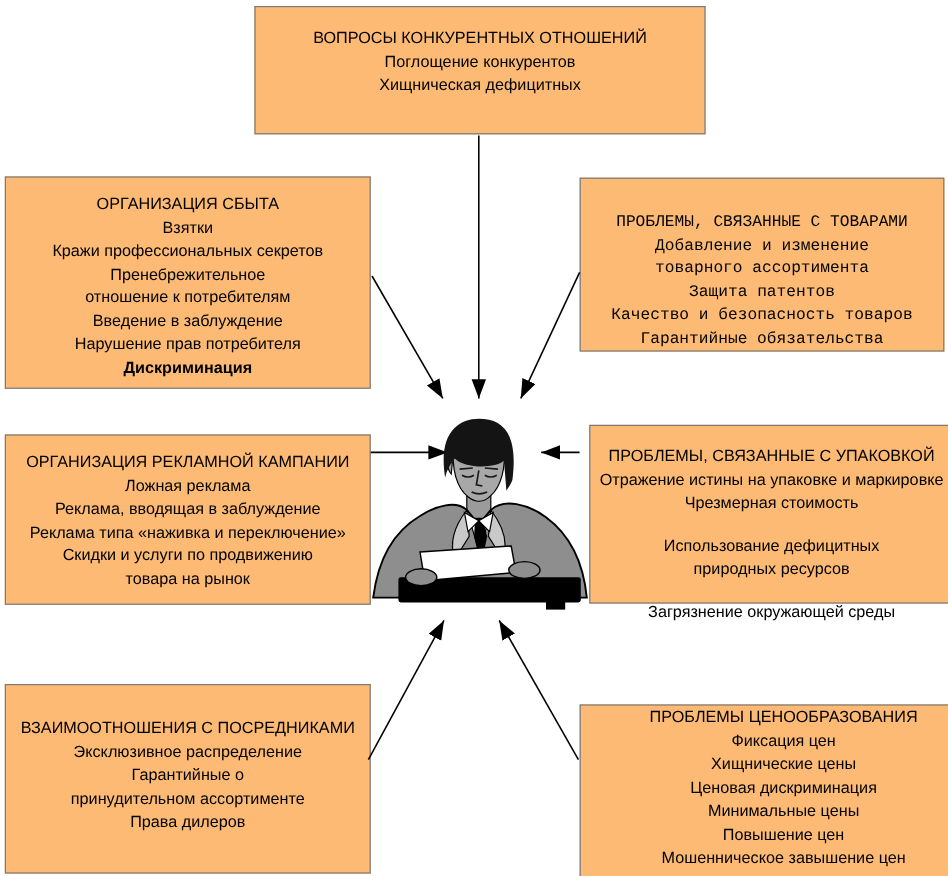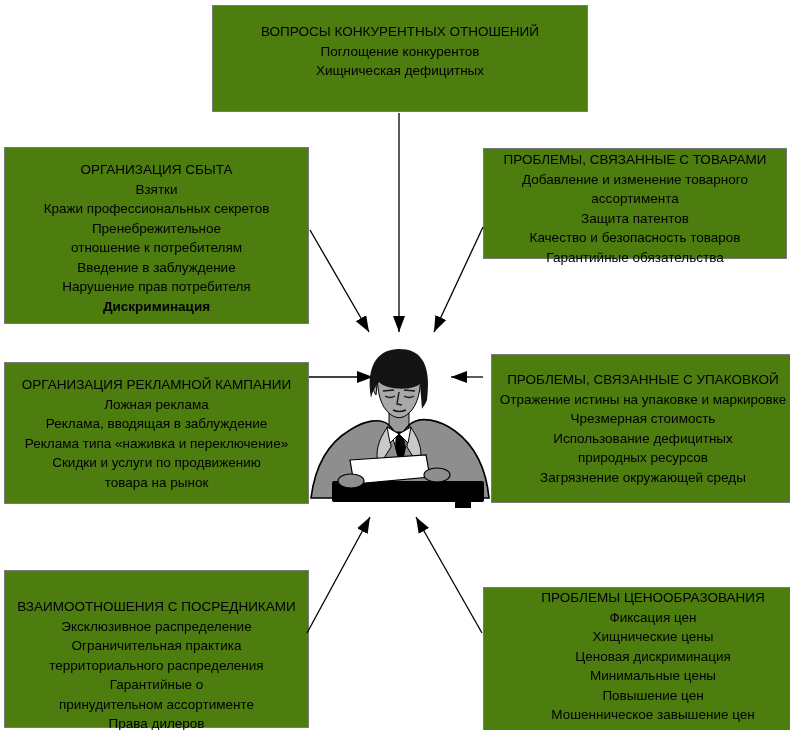--- a/index.html
+++ b/index.html
@@ -1,35 +1,35 @@
 <!DOCTYPE html>
 <html><head>
 <meta charset="utf-8">
 <style>
   html,body{margin:0;padding:0;background:#ffffff;}
   body{
     width:790px;height:730px;position:relative;overflow:hidden;
     font-family:"Liberation Sans", sans-serif;color:#000;
   }
   .box{
-    position:absolute;background:#4d7c0f;border:1px solid #7a7a7a;
+    position:absolute;background:#fdba74;border:1px solid #7a7a7a;
     box-sizing:border-box;text-align:center;
     font-size:13.5px;line-height:19.5px;color:#000;
     padding-left:4px;padding-right:4px;
   }
   .box .title{white-space:nowrap;}
   .box .bold{font-weight:bold;}
   .mw195{max-width:195px;margin:0 auto;}
   .mw215{max-width:215px;margin:0 auto;}
   .mw235{max-width:235px;margin:0 auto;}
-  .mw240{max-width:240px;margin:0 auto;}
+  .mw240{max-width:240px;margin:16px auto;}
   .mw285{max-width:285px;margin:0 auto;}
   #competition{left:212px;top:5px;width:376px;height:107px;padding-top:16px;}
   #sales{left:4px;top:147px;width:305px;height:177px;padding-top:12px;}
-  #products{left:483px;top:148px;width:304px;height:111px;padding-top:1px;}
+  #products{left:483px;top:148px;width:304px;height:145px;padding-top:27px;font-family:Liberation Mono, monospace;}
   #advertising{left:4px;top:362px;width:305px;height:142px;padding-top:12px;}
   #packaging{left:491px;top:354px;width:304px;height:149px;padding-top:15px;}
   #intermediaries{left:4px;top:570px;width:305px;height:158px;padding-top:26px;}
   #pricing{left:483px;top:551px;width:340px;height:175px;margin-top:36px;}
   #overlay{position:absolute;left:0;top:0;width:790px;height:730px;pointer-events:none;}
 </style>
 </head>
 <body>
 
 <div class="box" id="competition">
@@ -52,21 +52,20 @@
   <div class="title">ОРГАНИЗАЦИЯ РЕКЛАМНОЙ КАМПАНИИ</div>
   <div>Ложная реклама</div>
   <div>Реклама, вводящая в заблуждение</div>
   <div>Реклама типа «наживка и переключение»</div>
   <div class="mw215">Скидки и услуги по продвижению товара на рынок</div>
 </div>
 
 <div class="box" id="intermediaries">
   <div class="title">ВЗАИМООТНОШЕНИЯ С ПОСРЕДНИКАМИ</div>
   <div>Эксклюзивное распределение</div>
-  <div class="mw285">Ограничительная практика территориального распределения</div>
   <div class="mw195">Гарантийные о принудительном ассортименте</div>
   <div>Права дилеров</div>
 </div>
 
 <div class="box" id="products">
   <div class="title">ПРОБЛЕМЫ, СВЯЗАННЫЕ С ТОВАРАМИ</div>
   <div class="mw235">Добавление и изменение товарного ассортимента</div>
   <div>Защита патентов</div>
   <div>Качество и безопасность товаров</div>
   <div>Гарантийные обязательства</div>

